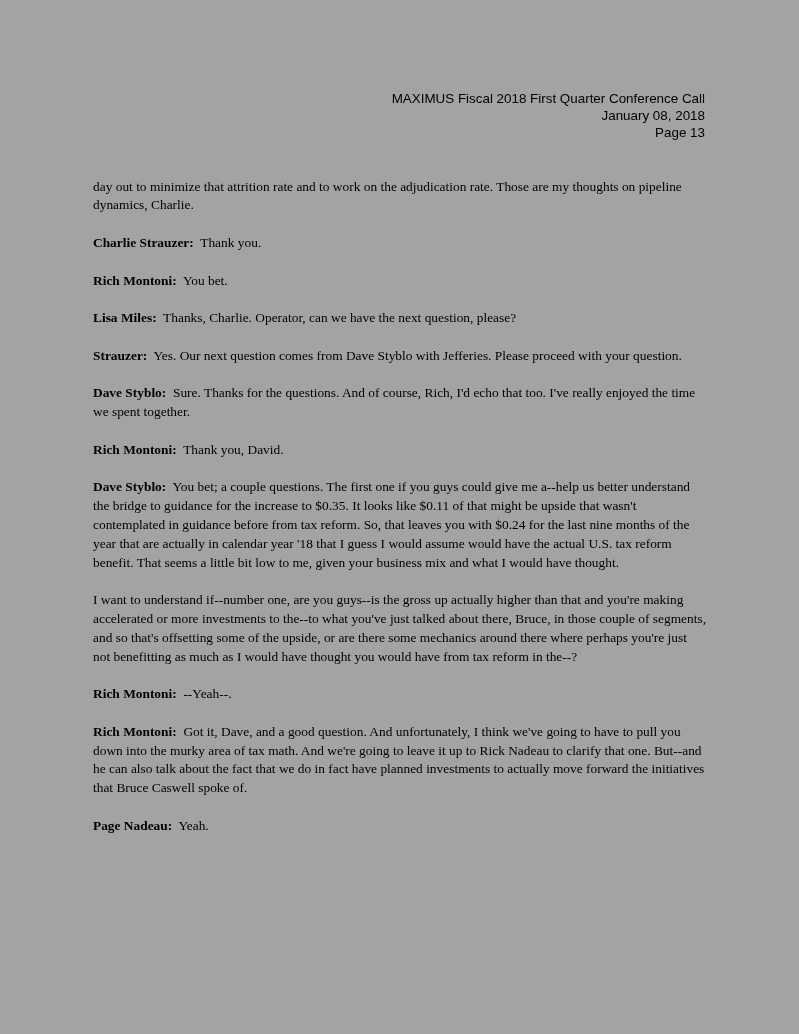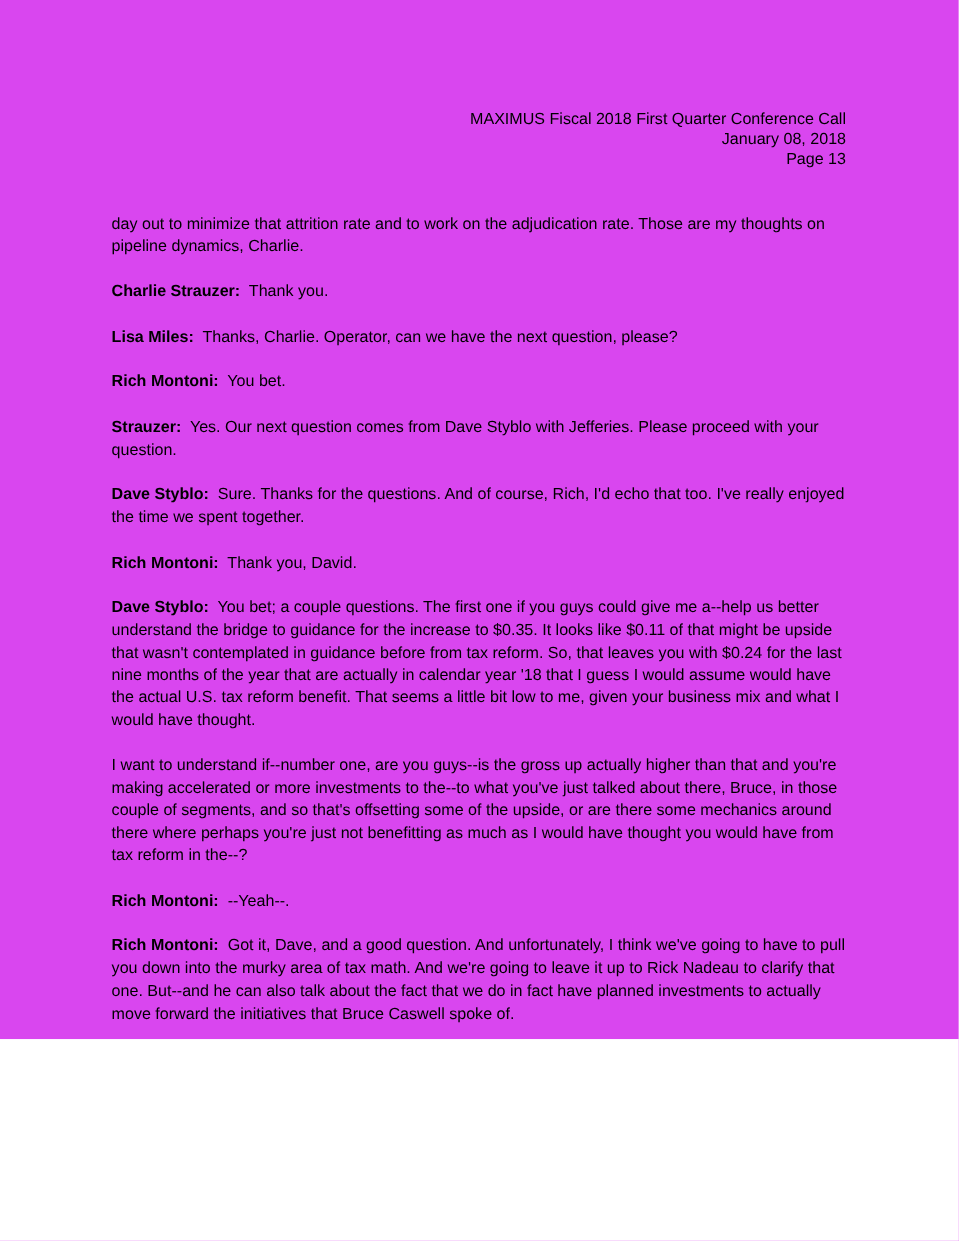--- a/index.html
+++ b/index.html
@@ -1,58 +1,58 @@
 <!DOCTYPE html>
 <html><head>
 <meta charset="utf-8">
 <style>
   html, body { margin: 0; padding: 0; background: #ffffff; }
   .page {
     position: relative;
     width: 799px;
-    height: 866px;
-    background: #d946ef;
+    height: 1034px;
+    background: #a3a3a3;
     color: #000000;
     font-family: "Liberation Sans", "DejaVu Sans", sans-serif;
     overflow: hidden;
     box-sizing: border-box;
   }
   .doc-header {
     padding-top: 90px;
     margin-right: 94px;
     text-align: right;
     font-size: 13.4px;
     line-height: 17.2px;
   }
   .doc-body {
     margin: 36px 93px 0 93px;
     font-size: 13.4px;
     line-height: 18.8px;
     text-align: left;
   }
-  .para { margin: 0 0 18.8px 0; }
+  .para { margin: 0 0 18.8px 0; font-family: Liberation Serif, serif; }
   .speaker { font-weight: bold; text-align: center; }
 </style>
 </head>
 <body>
 
 <div class="page">
   <div class="doc-header">
     <div>MAXIMUS Fiscal 2018 First Quarter Conference Call</div>
     <div>January 08, 2018</div>
     <div>Page 13</div>
   </div>
   <div class="doc-body" id="transcript">
   <p class="para"><span class="speech">day out to minimize that attrition rate and to work on the adjudication rate. Those are my thoughts on pipeline dynamics, Charlie.</span></p>
 
   <p class="para"><span class="speaker">Charlie Strauzer:</span><span class="speech">&nbsp; Thank you.</span></p>
 
+  <p class="para"><span class="speaker">Rich Montoni:</span><span class="speech">&nbsp; You bet.</span></p>
+
   <p class="para"><span class="speaker">Lisa Miles:</span><span class="speech">&nbsp; Thanks, Charlie. Operator, can we have the next question, please?</span></p>
-
-  <p class="para"><span class="speaker">Rich Montoni:</span><span class="speech">&nbsp; You bet.</span></p>
 
   <p class="para"><span class="speaker">Strauzer:</span><span class="speech">&nbsp; Yes. Our next question comes from Dave Styblo with Jefferies. Please proceed with your question.</span></p>
 
   <p class="para"><span class="speaker">Dave Styblo:</span><span class="speech">&nbsp; Sure. Thanks for the questions. And of course, Rich, I'd echo that too. I've really enjoyed the time we spent together.</span></p>
 
   <p class="para"><span class="speaker">Rich Montoni:</span><span class="speech">&nbsp; Thank you, David.</span></p>
 
   <p class="para"><span class="speaker">Dave Styblo:</span><span class="speech">&nbsp; You bet; a couple questions. The first one if you guys could give me a--help us better understand the bridge to guidance for the increase to $0.35. It looks like $0.11 of that might be upside that wasn't contemplated in guidance before from tax reform. So, that leaves you with $0.24 for the last nine months of the year that are actually in calendar year '18 that I guess I would assume would have the actual U.S. tax reform benefit. That seems a little bit low to me, given your business mix and what I would have thought.</span></p>
 
   <p class="para"><span class="speech">I want to understand if--number one, are you guys--is the gross up actually higher than that and you're making accelerated or more investments to the--to what you've just talked about there, Bruce, in those couple of segments, and so that's offsetting some of the upside, or are there some mechanics around there where perhaps you're just not benefitting as much as I would have thought you would have from tax reform in the--?</span></p>

